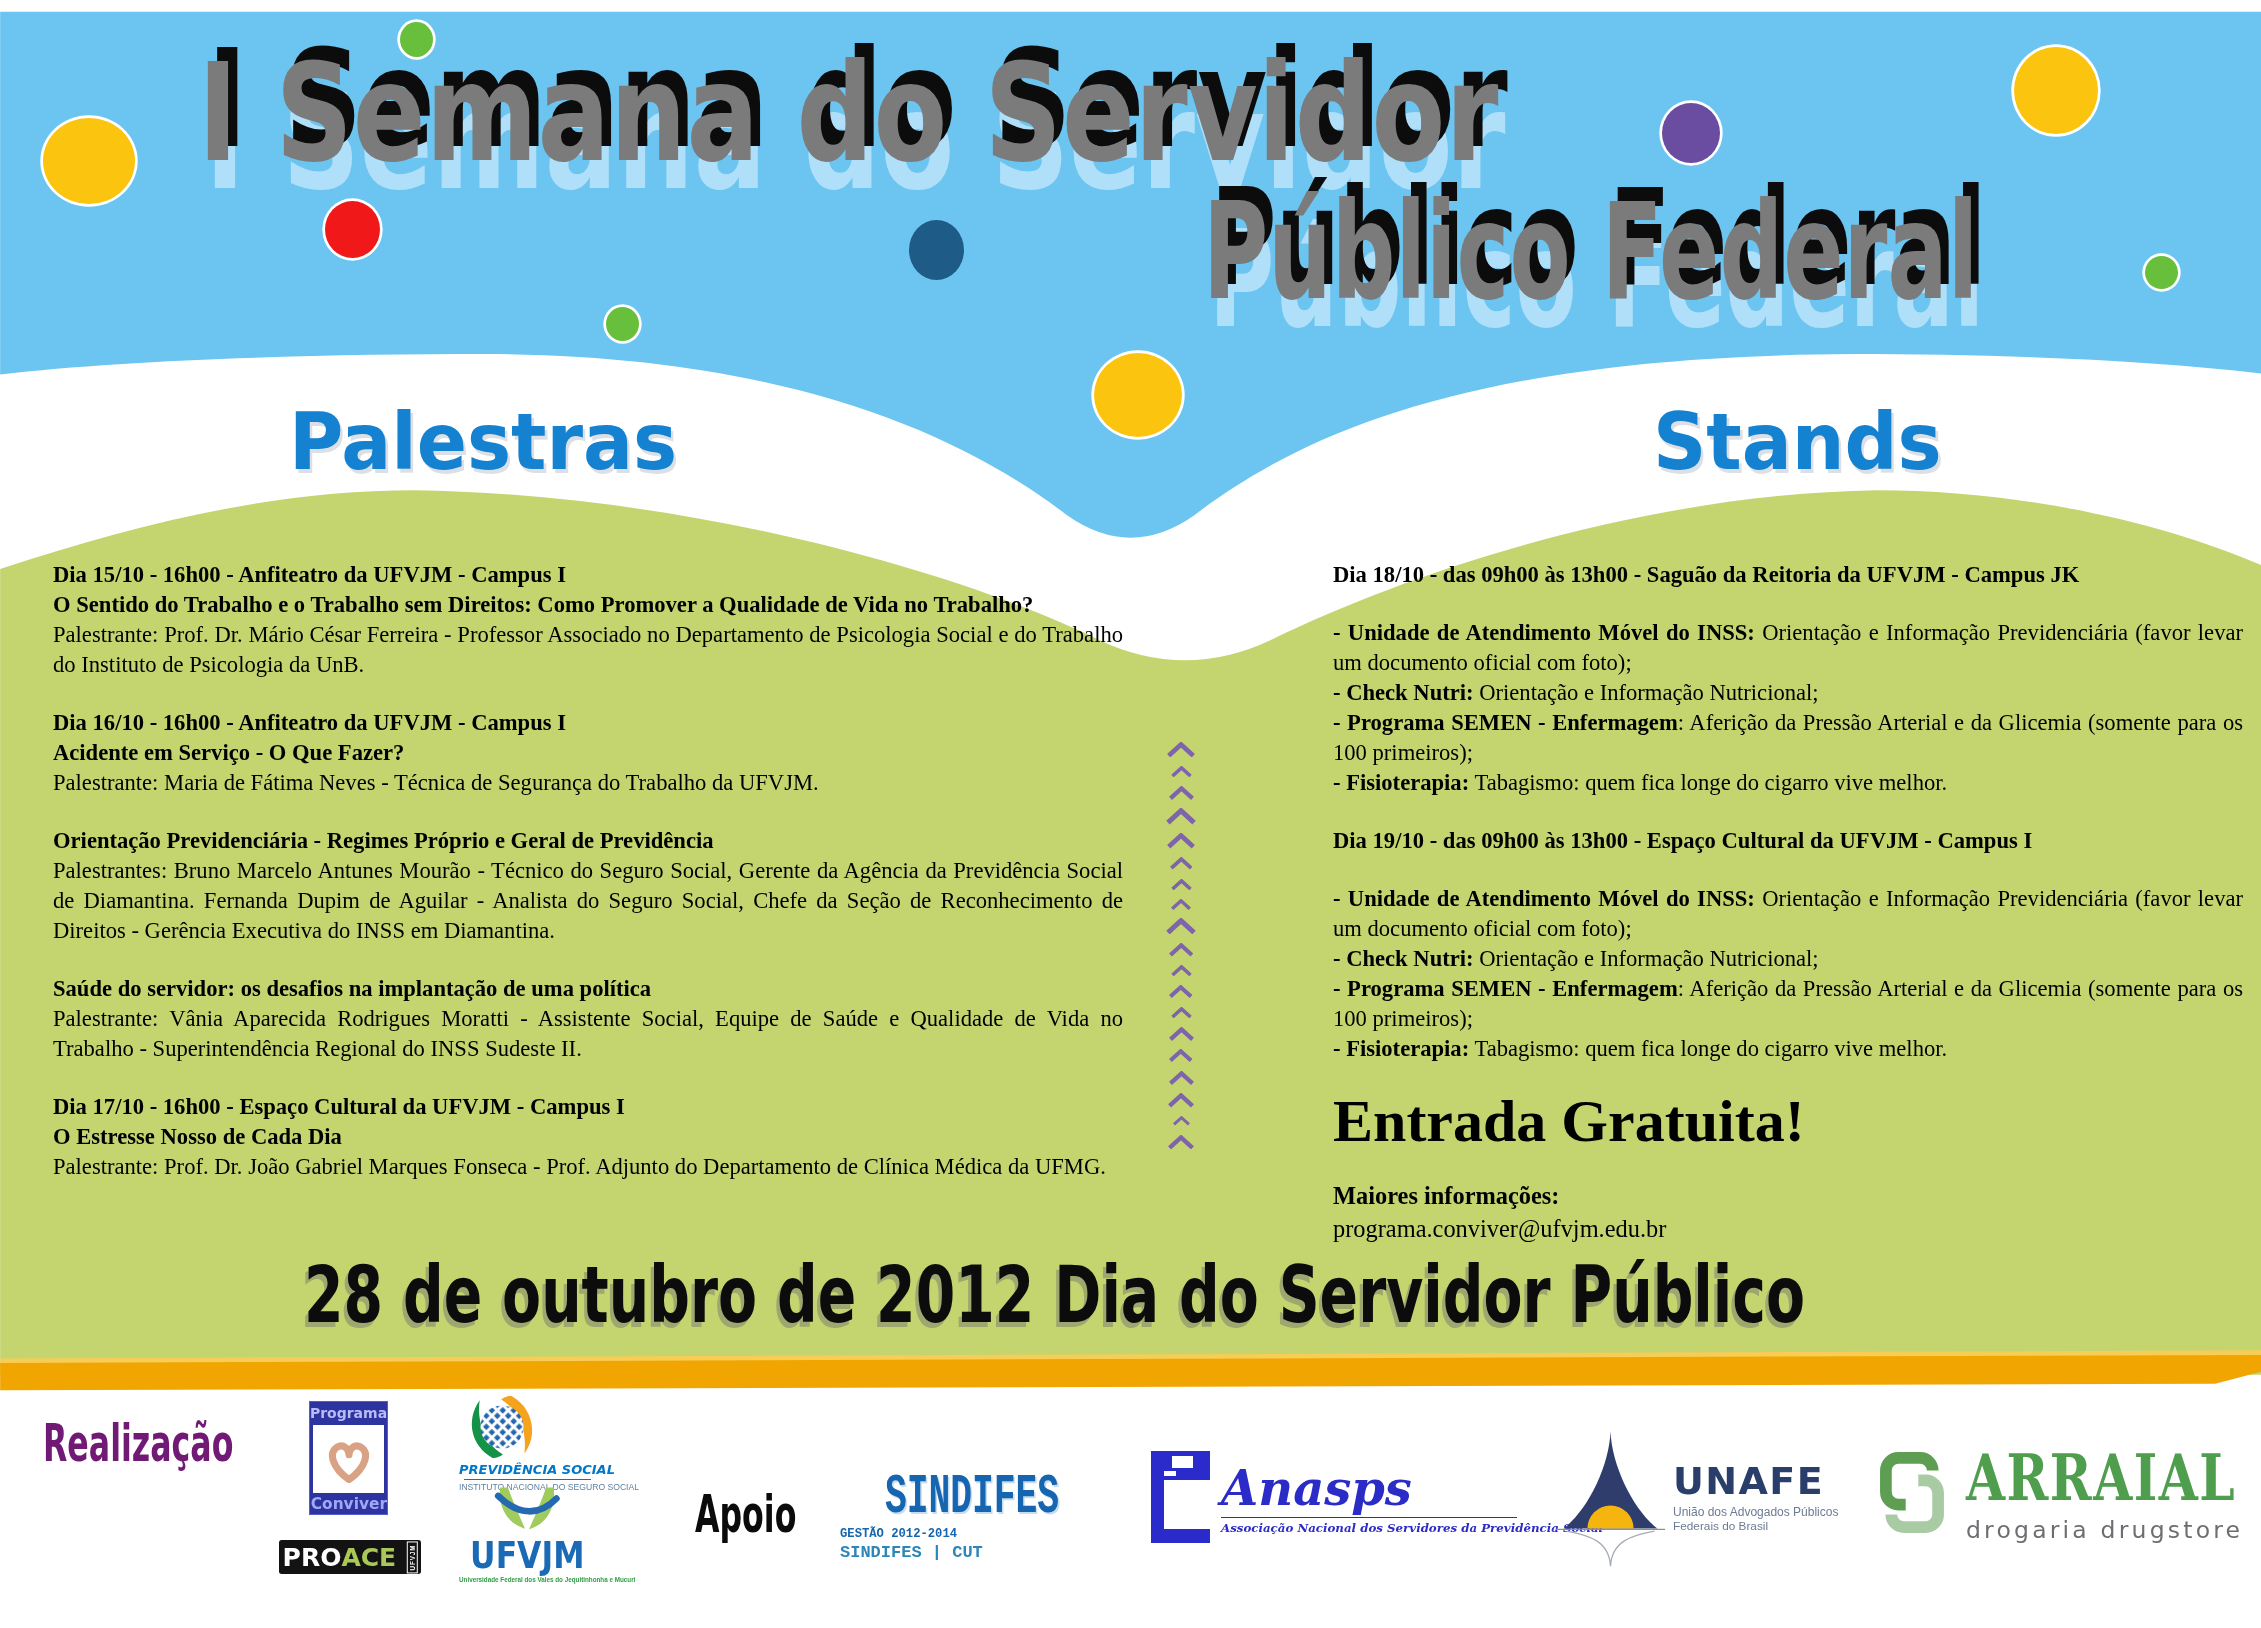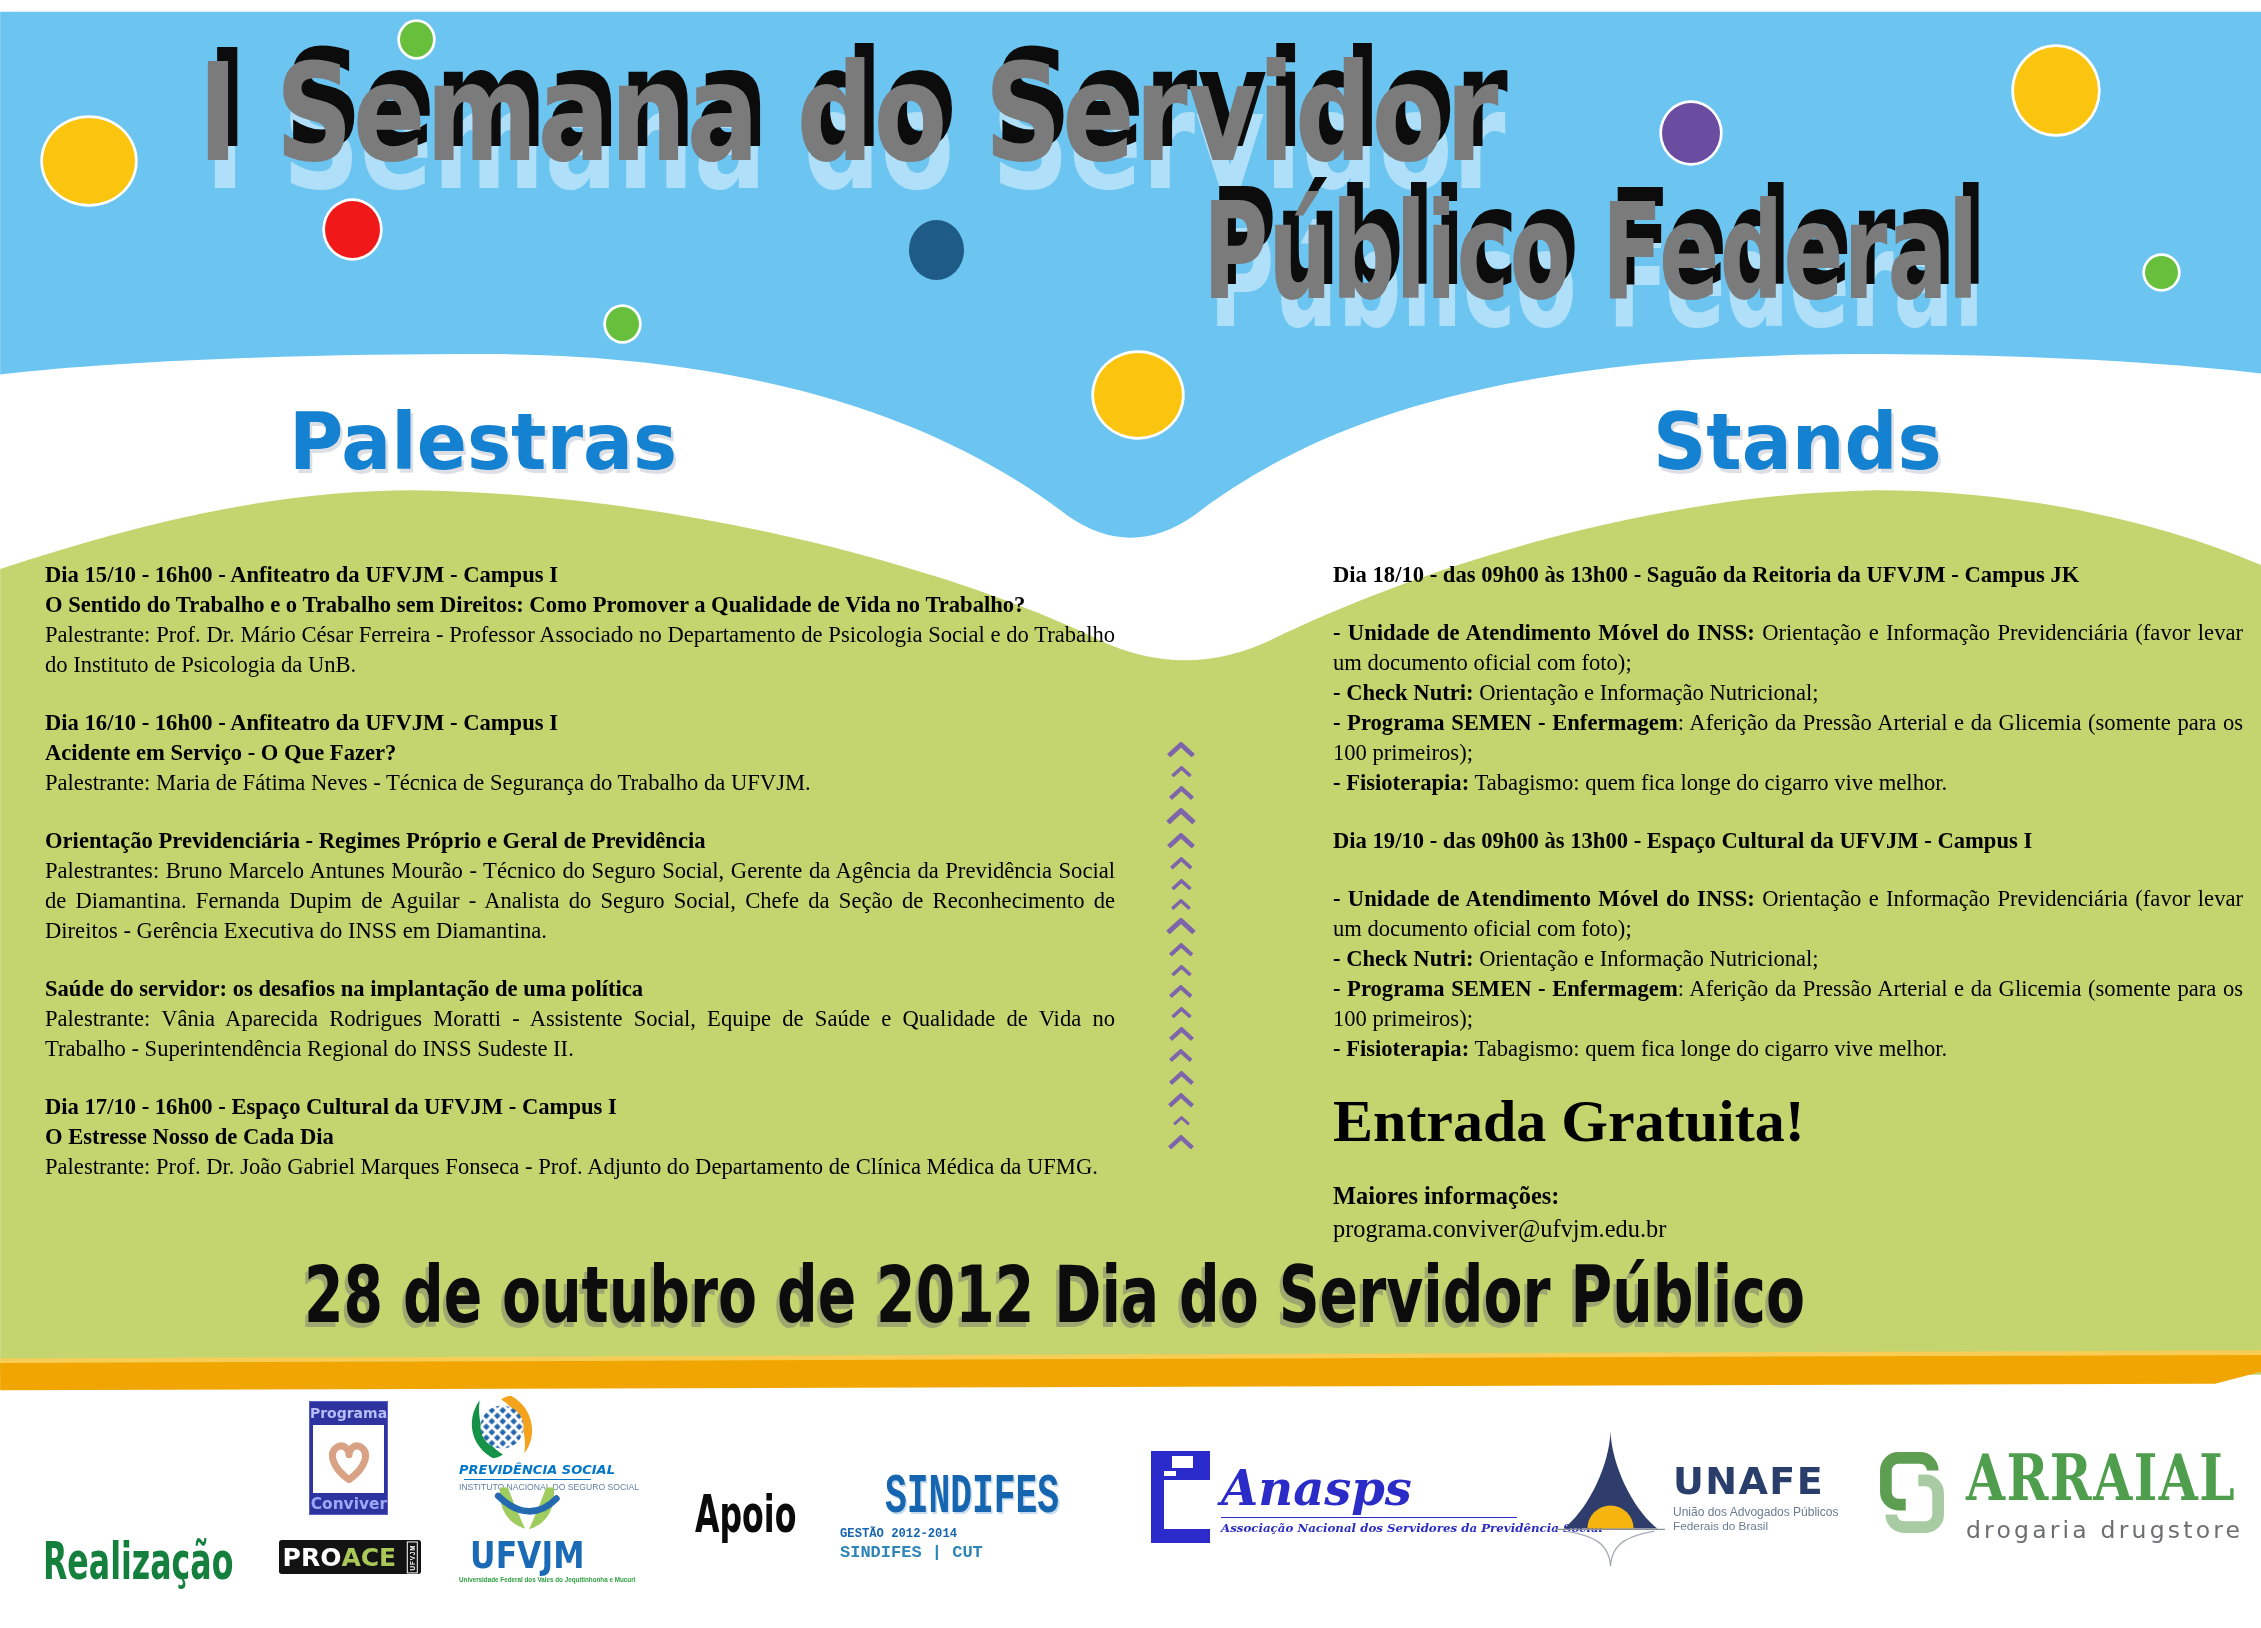--- a/index.html
+++ b/index.html
@@ -51,21 +51,21 @@
     <span class="sx title" style="--sx:.67">Público Federal</span>
   </div>
 
   <div class="abs display" style="left:289px;top:403px;font-size:78px">
     <span class="sx h2" style="--sx:.95">Palestras</span>
   </div>
   <div class="abs display" style="left:1653px;top:403px;font-size:78px">
     <span class="sx h2" style="--sx:.95">Stands</span>
   </div>
 
-  <div class="col" style="left:45px;top:560px;width:1070px">
+  <div class="col" style="left:53px;top:560px;width:1070px">
       <p class="tb"><b>Dia 15/10 - 16h00  - Anfiteatro da UFVJM - Campus I</b><br><b>O Sentido do Trabalho e o Trabalho sem Direitos: Como Promover a Qualidade de Vida no Trabalho?</b><br><span>Palestrante: Prof. Dr. Mário César Ferreira - Professor Associado no Departamento de Psicologia Social e do Trabalho do Instituto de Psicologia da UnB.</span></p>
       <p class="tb"><b>Dia 16/10 - 16h00 - Anfiteatro da UFVJM - Campus I</b><br><b>Acidente em Serviço - O Que Fazer?</b><br><span>Palestrante: Maria de Fátima Neves - Técnica de Segurança do Trabalho da UFVJM.</span></p>
       <p class="tb"><b>Orientação Previdenciária - Regimes Próprio e Geral de Previdência</b><br><span>Palestrantes: Bruno Marcelo Antunes Mourão - Técnico do Seguro Social, Gerente da Agência da Previdência Social de Diamantina.  Fernanda Dupim de Aguilar - Analista do Seguro Social, Chefe da Seção de Reconhecimento de Direitos - Gerência Executiva do INSS em Diamantina.</span></p>
       <p class="tb"><b>Saúde do servidor: os desafios na implantação de uma política</b><br><span>Palestrante: Vânia Aparecida Rodrigues Moratti - Assistente Social, Equipe de Saúde e Qualidade de Vida no Trabalho - Superintendência Regional do INSS Sudeste II.</span></p>
       <p class="tb"><b>Dia 17/10 - 16h00 - Espaço Cultural da UFVJM - Campus I</b><br><b>O Estresse Nosso de Cada Dia</b><br><span>Palestrante: Prof. Dr. João Gabriel Marques Fonseca - Prof. Adjunto do Departamento de Clínica Médica da UFMG.</span></p>
     </div>
   <div class="chevcol" style="left:1165px;top:742px;width:32px">
       <svg viewBox="0 0 100 55" width="28" height="15.4">
         <polyline points="6,49 50,9 94,49" fill="none" stroke="#7D64AB" stroke-width="17"></polyline>
       </svg>
@@ -134,21 +134,21 @@
   <div class="abs" style="left:1333px;top:1087px;width:910px;color:#000">
     <div class="serifb" style="font-size:60px;line-height:1.15">Entrada Gratuita!</div>
     <div class="serifb" style="font-size:24.4px;line-height:1.35;margin-top:24.4px">Maiores informações:</div>
     <div style="font-size:24.4px;line-height:1.35">programa.conviver@ufvjm.edu.br</div>
   </div>
 
   <div class="abs display" style="left:304px;top:1256px;font-size:79px">
     <span class="sx banner-text" style="--sx:.72">28 de outubro de 2012  Dia do Servidor Público</span>
   </div>
 
-  <div class="abs display" style="left:43px;top:1536px;font-size:51px;color:#15803d">
+  <div class="abs display" style="left:43px;top:1418px;font-size:51px;color:#701a75">
     <span class="sx" style="--sx:.62">Realização</span>
   </div>
   <div class="abs display" style="left:695px;top:1489px;font-size:51px;color:#0b0b0b">
     <span class="sx" style="--sx:.62">Apoio</span>
   </div>
 
   <div class="abs" style="left:309px;top:1401px;width:79px;height:114px;background:#2D34A0;border:1.8px solid #555FC9;box-sizing:border-box;display:flex;flex-direction:column">
     <div style="height:22.6px;display:flex;align-items:center;justify-content:center">
       <span style="font-family:'DejaVu Sans',sans-serif;font-weight:bold;font-size:14px;color:#B8BCF6">Programa</span>
     </div>

